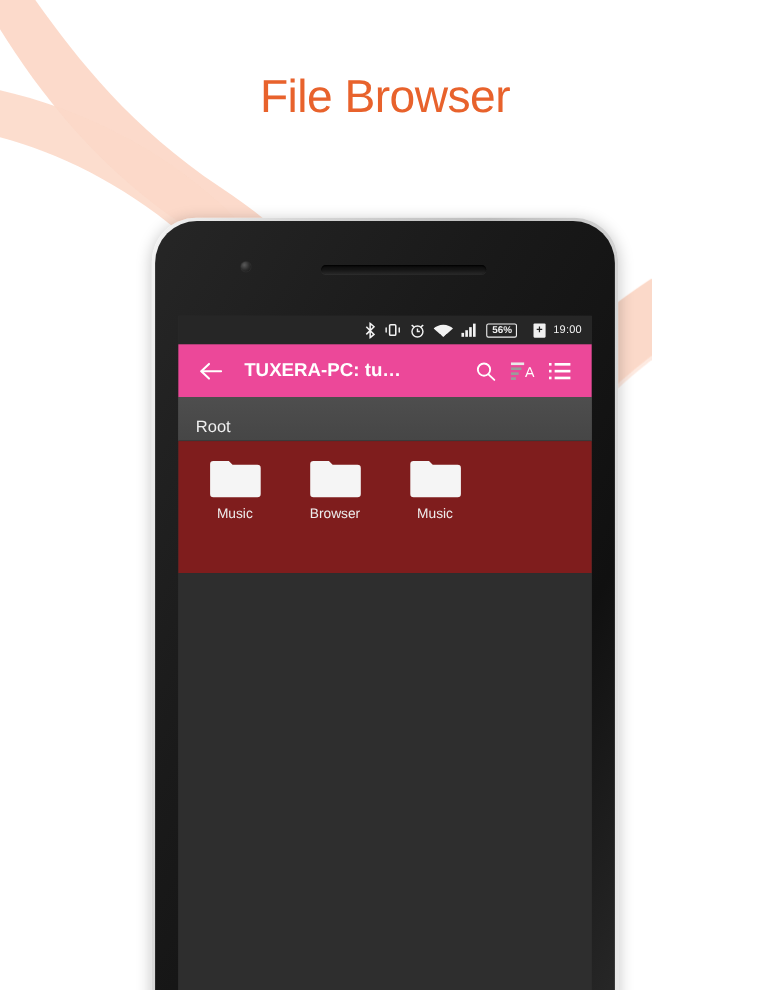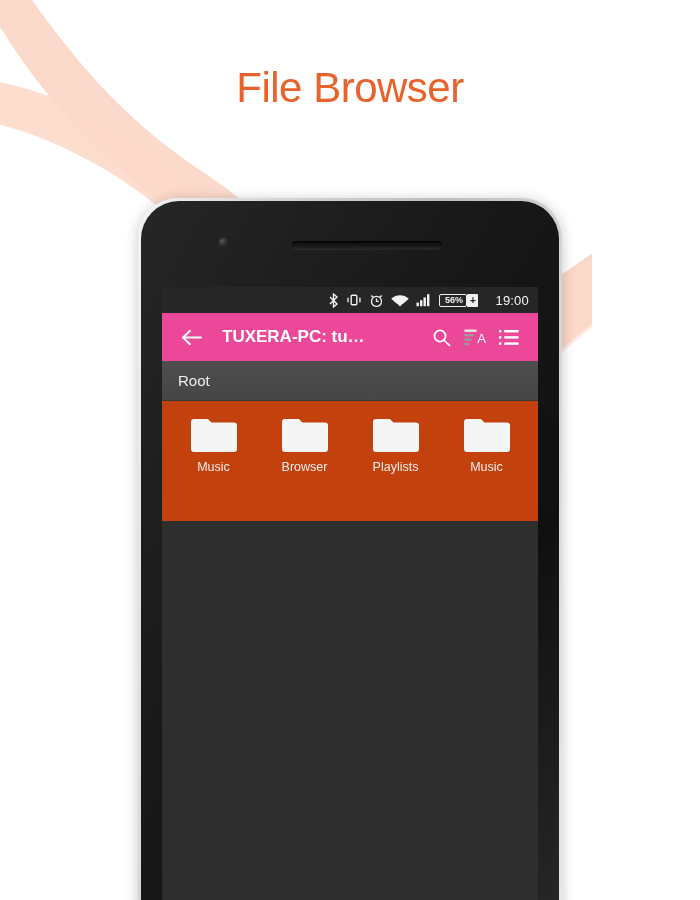--- a/index.html
+++ b/index.html
@@ -60,23 +60,23 @@
     overflow:hidden;
   }
 
   
   .status-bar {
     height:26px; background:#262626;
     display:flex; align-items:center; justify-content:flex-end;
     padding:0 9px 0 0; gap:7px;
   }
   .status-bar .si { display:flex; align-items:center; color:#f2f2f2; }
-  .status-time { font-size:13px; color:#f4f4f4; letter-spacing:0.2px; margin-left:10px; }
+  .status-time { font-size:10px; color:#f4f4f4; letter-spacing:0.2px; margin-left:0; }
   .battery {
-    display:flex; align-items:flex-start; gap:0;
+    display:flex; align-items:flex-start; gap:15px;
   }
   .battery-shell {
     position:relative; display:flex; align-items:center; justify-content:center;
     height:13px; min-width:28px; padding:0 2px 0 3px;
     border:1.5px solid #f0f0f0; border-radius:2px;
     font-size:9px; font-weight:700; color:#f0f0f0; line-height:1;
   }
   .battery-plus {
     width:11px; height:13px; background:#f0f0f0; color:#262626;
     font-size:10px; font-weight:700; line-height:13px; text-align:center;
@@ -93,30 +93,30 @@
     margin-left:14px; white-space:nowrap; overflow:hidden;
   }
   .icon-btn {
     width:34px; height:34px; display:flex; align-items:center; justify-content:center;
     flex:0 0 auto;
   }
 
   
   .breadcrumb {
     height:40px; background:#4a4a4a;
-    display:flex; align-items:center; padding:16px 16px;
+    display:flex; align-items:flex-end; padding:3px 16px;
     border-bottom:1px solid #3a3a3a;
     background-image:linear-gradient(180deg,#4e4e4e 0%,#464646 100%);
   }
   .breadcrumb-label { color:#f0f0f0; font-size:15px; }
 
   
   .file-grid {
     display:grid; grid-template-columns:repeat(4,1fr);
-    padding:16px 6px 0 6px; background:#c2410c; min-height:120px;
+    padding:16px 6px 0 6px; background:#7f1d1d; min-height:120px;
   }
   .file-item { display:flex; flex-direction:column; align-items:center; gap:7px; }
   .folder-icon { width:48px; height:36px; display:block; }
   .file-label { color:#ededed; font-size:12.5px; text-align:center; }
 
   .content-rest { background:#2E2E2E; height:480px; }
 </style>
 </head>
 <body>
 
@@ -239,31 +239,25 @@
             <span class="file-label">Music</span>
           </div>
 
           <div class="file-item">
             <svg class="folder-icon" viewBox="0 0 48 36" fill="#f5f5f5">
               <path d="M1 5 a3 3 0 0 1 3-3 h14 l3.4 3.6 H44 a3 3 0 0 1 3 3 V32 a3 3 0 0 1 -3 3 H4 a3 3 0 0 1 -3 -3 Z"></path>
             </svg>
             <span class="file-label">Browser</span>
           </div>
 
+
           <div class="file-item">
             <svg class="folder-icon" viewBox="0 0 48 36" fill="#f5f5f5">
               <path d="M1 5 a3 3 0 0 1 3-3 h14 l3.4 3.6 H44 a3 3 0 0 1 3 3 V32 a3 3 0 0 1 -3 3 H4 a3 3 0 0 1 -3 -3 Z"></path>
             </svg>
-            <span class="file-label">Playlists</span>
-          </div>
-
-          <div class="file-item">
-            <svg class="folder-icon" viewBox="0 0 48 36" fill="#f5f5f5">
-              <path d="M1 5 a3 3 0 0 1 3-3 h14 l3.4 3.6 H44 a3 3 0 0 1 3 3 V32 a3 3 0 0 1 -3 3 H4 a3 3 0 0 1 -3 -3 Z"></path>
-            </svg>
             <span class="file-label">Music</span>
           </div>
 
         </div>
 
         <div class="content-rest"></div>
 
       </div>
     </div>
   </div>

